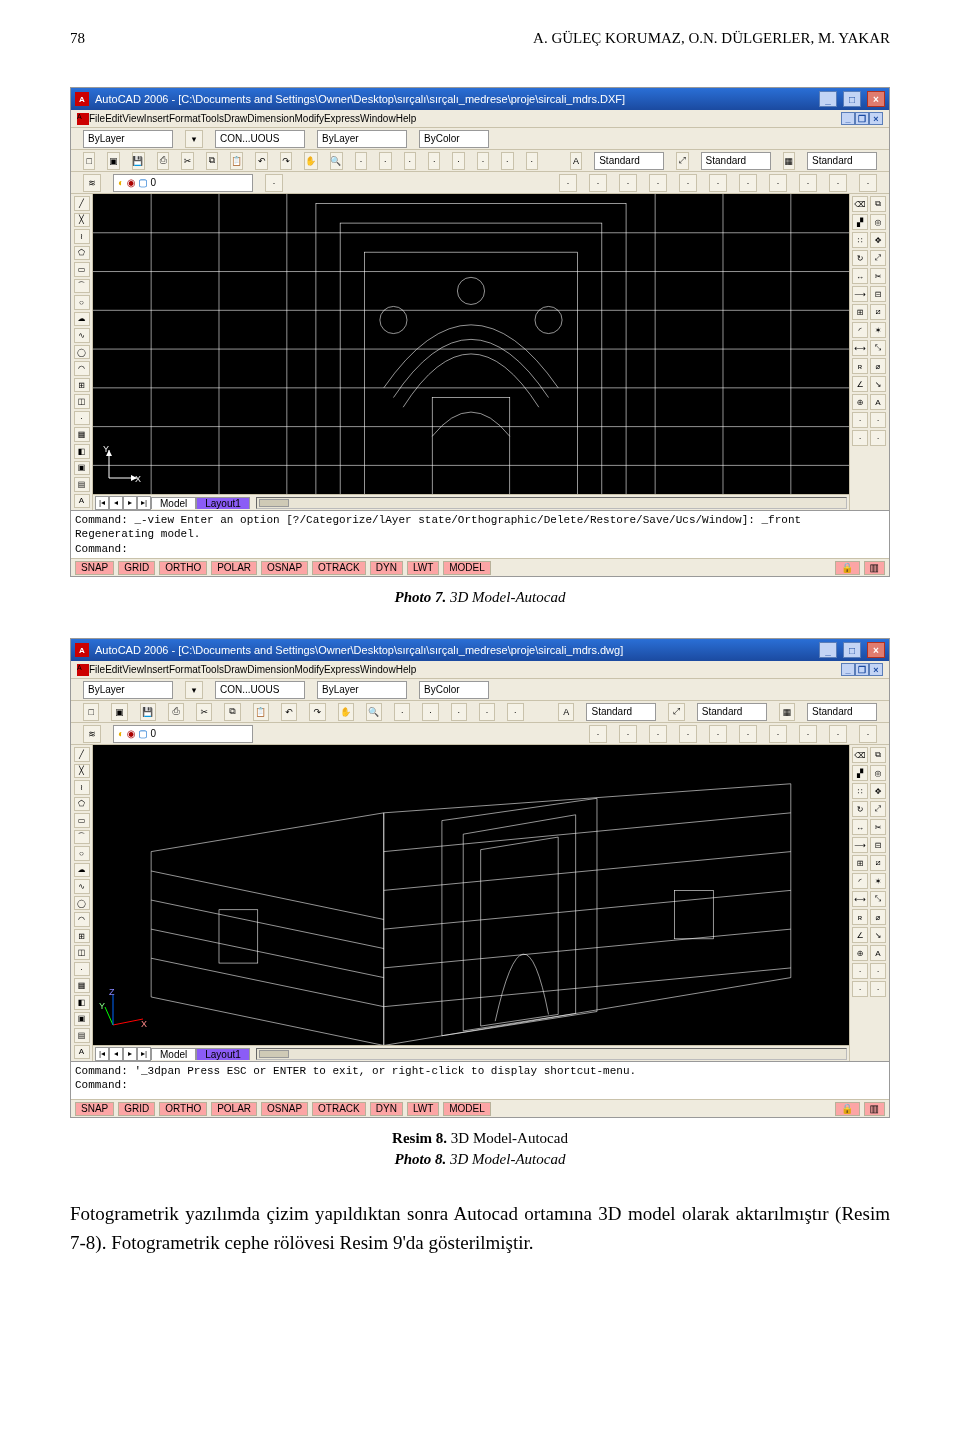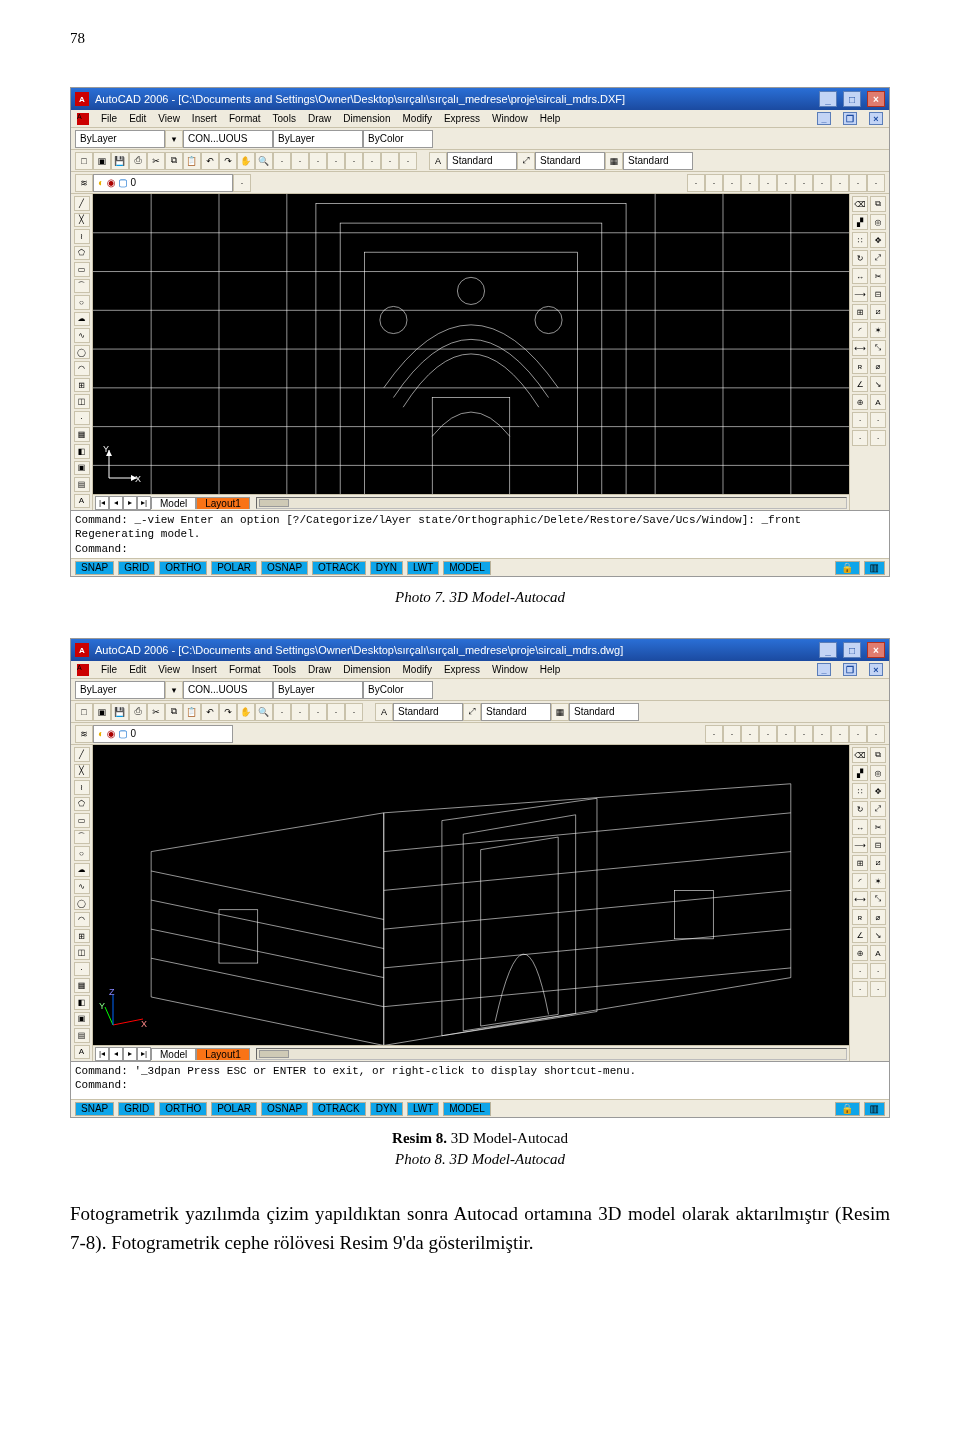--- a/index.html
+++ b/index.html
@@ -27,21 +27,21 @@
     }
     .figure-caption {
       text-align: center;
       margin-bottom: 30px;
       font-size: 15px;
       line-height: 1.4;
     }
     .figure-caption .cap-main { }
     .figure-caption .cap-main b { font-weight: bold; }
     .figure-caption .cap-sub { font-style: italic; }
-    .figure-caption .cap-sub b { font-weight: normal; font-style: italic; text-align: center; }
+    .figure-caption .cap-sub b { font-weight: bold; font-style: italic; text-align: center; }
     .para {
       font-size: 19px;
       line-height: 1.5;
       text-align: justify;
       margin-top: 10px;
     }
 
     
     .acad {
       display: flex;
@@ -73,32 +73,31 @@
       width: 18px; height: 16px;
       display: inline-flex; align-items: center; justify-content: center;
       background: #c3d4f5; border: 1px solid #5a7db8; color:#1b4aa0; font-size:10px; font-weight:bold;
       cursor: pointer;
     }
     .winbtn.close { background: #e07c6f; border-color:#b03020; color:#fff; }
     .acad .menubar {
       height: 18px;
       display: flex;
       align-items: center;
-      gap: 12px;
       padding: 0 6px;
       background: #efebde;
       border-bottom: 1px solid #c9c2ab;
     }
     .acad .menubar .menu-item { cursor: pointer; }
     .acad .toolbar, .acad .toolbar2 {
       height: 22px;
       display: flex;
       align-items: center;
-      gap: 0;
-      padding: 1px 4px;
+      gap: 12px;
+      padding: 1px 12px;
       background: #efebde;
       border-bottom: 1px solid #c9c2ab;
       flex-wrap: nowrap;
       overflow: hidden;
     }
     .acad .toolbar .sel, .acad .toolbar2 .sel {
       height: 18px; background:#fff; border:1px solid #999;
       padding: 0 4px; display:flex; align-items:center; font-size:10px;
       min-width: 70px; cursor: pointer;
     }
@@ -126,49 +125,50 @@
     }
     .acad .ucs {
       position:absolute; left:10px; bottom:10px; color:#eee; font-size:9px;
     }
     .acad .ucs svg { display:block; }
     .acad .tabs {
       height:16px; display:flex; align-items:center; gap:0;
       background:#efebde; border-top:1px solid #c9c2ab; font-size:10px; padding:0 2px;
     }
     .acad .tabs .tab-nav { width:14px; height:14px; border:1px solid #999; display:inline-flex; align-items:center; justify-content:center; background:#fff; cursor:pointer; font-size:8px;}
-    .acad .tabs .tab { padding:0 8px; border:1px solid #999; border-bottom:none; background:#f97316; cursor:pointer;}
+    .acad .tabs .tab { padding:0 8px; border:1px solid #999; border-bottom:none; background:#8b5cf6; cursor:pointer;}
     .acad .tabs .tab.active { background:#fff; }
     .acad .tabs .hscroll { flex:1; height:12px; margin-left:6px; background:#e9e5d6; border:1px inset #bbb; position:relative;}
     .acad .tabs .hscroll .thumb { position:absolute; left:2px; top:1px; width:30px; height:8px; background:#cfcab6; border:1px solid #999;}
     .acad .cmd {
       height: 48px; background:#fff; border-top:1px solid #999; padding:2px 4px;
       font-family: "Courier New", monospace; font-size:11px; line-height:1.3;
       overflow:hidden;
     }
     .acad .status {
       height: 18px; background:#efebde; border-top:1px solid #c9c2ab;
       display:flex; align-items:center; gap:4px; padding:0 4px; font-size:10px;
     }
     .acad .status .statbtn {
-      padding:0 5px; height:14px; border:1px solid #b8b19a; background:#0ea5e9;
+      padding:0 5px; height:14px; border:1px solid #b8b19a; background:#fca5a5;
       display:inline-flex; align-items:center; cursor:pointer;
     }
     
     .wire { position:absolute; inset:0; }
     .wire line, .wire rect, .wire path, .wire circle { stroke:#ffffff; fill:none; stroke-width:0.6; }
     .wire .dense { stroke:#bbbbbb; stroke-width:0.4; }
     .acad.small { height: 480px; }
     .acad.small .cmd { height: 38px; }
   </style>
 </head>
 <body>
 
 <div class="page-header">
   <span>78</span>
+  <span>A. GÜLEÇ KORUMAZ, O.N. DÜLGERLER, M. YAKAR</span>
 </div>
 
 <div class="figure-img acad">
   <div class="titlebar">
     <span class="app-icon">A</span>
     <span>AutoCAD 2006 - [C:\Documents and Settings\Owner\Desktop\sırçalı\sırçalı_medrese\proje\sircali_mdrs.DXF]</span>
     <span class="spacer"></span>
     <span class="winbtn">_</span>
     <span class="winbtn">□</span>
     <span class="winbtn close">×</span>

